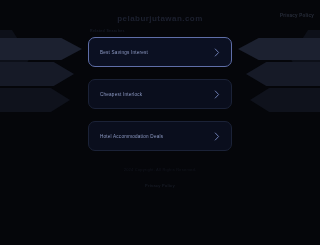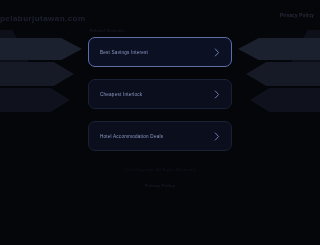--- a/index.html
+++ b/index.html
@@ -96,20 +96,21 @@
     color:#2a2f3d;
     letter-spacing:.25px;
     text-decoration:none;
     font-weight:bold;
   }
 
   #domain-title {
     position:absolute;
     top:14px; left:0;
     width:320px;
+    text-align:center;
     font-size:8px;
     letter-spacing:.45px;
     color:#1d2130;
     font-weight:bold;
   }
 
   #related-label {
     position:absolute;
     top:29px; left:90px;
     font-size:3.6px;

